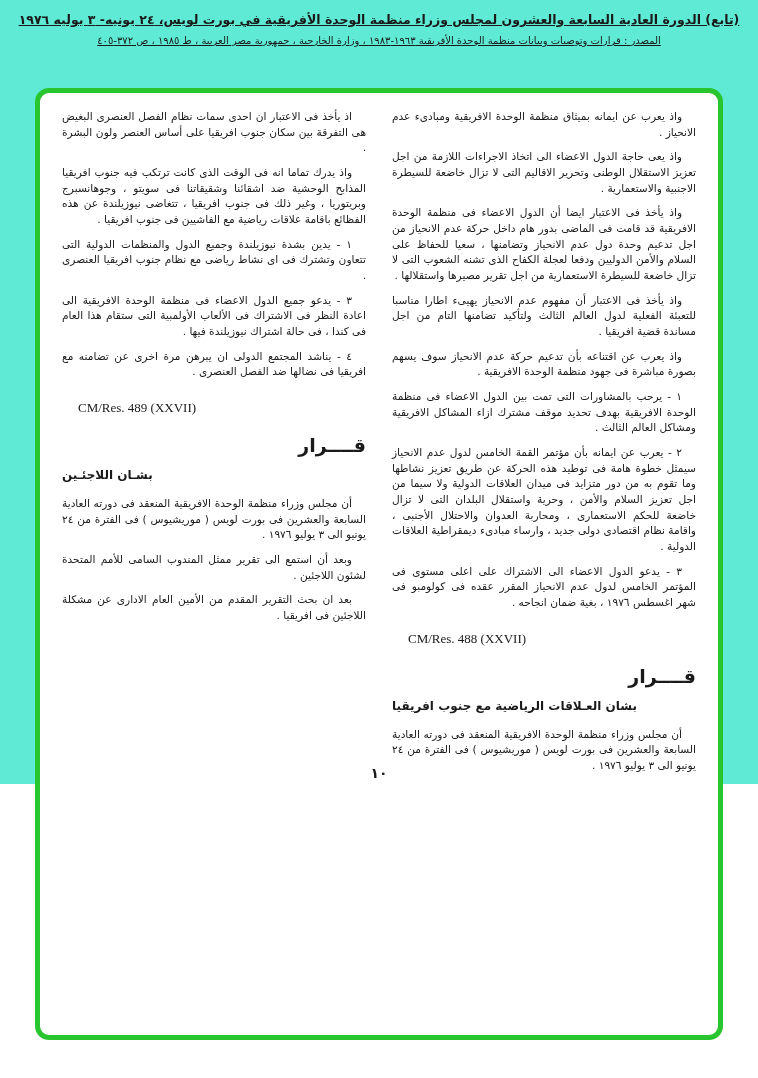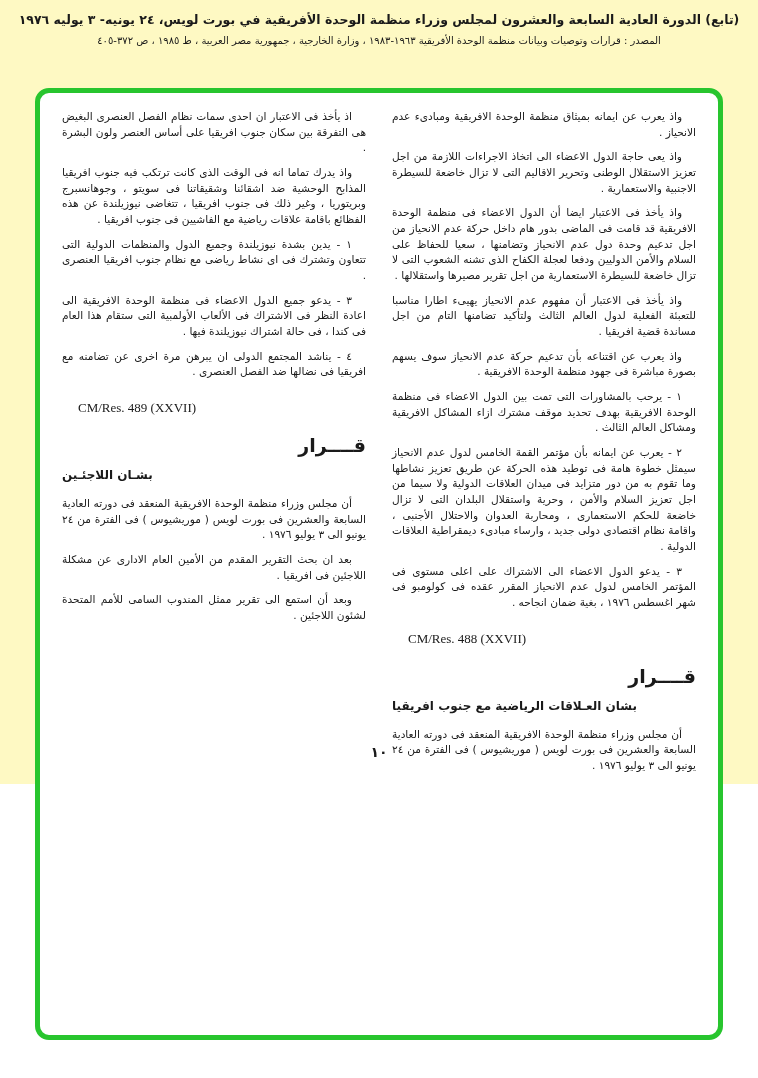--- a/index.html
+++ b/index.html
@@ -12,21 +12,22 @@
     height: 1078px;
     font-family: "DejaVu Sans", sans-serif;
     color: #1a1a1a;
     position: relative;
     overflow: hidden;
   }
   .page {
     position: relative;
     width: 758px;
     height: 784px;
-    background: #fef9c3;
+    background: #5eead4;
+    text-decoration: underline;
   }
   .page-header {
     direction: rtl;
     text-align: center;
     padding: 10px 18px 0 18px;
   }
   .header-line1 {
     font-size: 12.5px;
     font-weight: bold;
     line-height: 1.6;
@@ -84,21 +85,21 @@
     margin: 18px 0 12px 0;
   }
   .subheading {
     text-align: left;
     font-weight: bold;
     font-size: 12px;
     margin: 0 0 14px 0;
   }
   .page-number {
     position: absolute;
-    bottom: 24px;
+    bottom: 3px;
     left: 0;
     right: 0;
     text-align: center;
     font-size: 14px;
     font-weight: bold;
   }
 </style>
 </head>
 <body>
 
@@ -128,21 +129,21 @@
       <div class="column">
           <div class="blk paragraph">اذ يأخذ فى الاعتبار ان احدى سمات نظام الفصل العنصرى البغيض هى التفرقة بين سكان جنوب افريقيا على أساس العنصر ولون البشرة .</div>
           <div class="blk paragraph">واذ يدرك تماما انه فى الوقت الذى كانت ترتكب فيه جنوب افريقيا المذابح الوحشية ضد اشقائنا وشقيقاتنا فى سويتو ، وجوهانسبرج وبريتوريا ، وغير ذلك فى جنوب افريقيا ، تتغاضى نيوزيلندة عن هذه الفظائع باقامة علاقات رياضية مع الفاشيين فى جنوب افريقيا .</div>
           <div class="blk paragraph">١ - يدين بشدة نيوزيلندة وجميع الدول والمنظمات الدولية التى تتعاون وتشترك فى اى نشاط رياضى مع نظام جنوب افريقيا العنصرى .</div>
           <div class="blk paragraph">٣ - يدعو جميع الدول الاعضاء فى منظمة الوحدة الافريقية الى اعادة النظر فى الاشتراك فى الألعاب الأولمبية التى ستقام هذا العام فى كندا ، فى حالة اشتراك نيوزيلندة فيها .</div>
           <div class="blk paragraph">٤ - يناشد المجتمع الدولى ان يبرهن مرة اخرى عن تضامنه مع افريقيا فى نضالها ضد الفصل العنصرى .</div>
           <div class="blk ref">CM/Res. 489 (XXVII)</div>
           <div class="blk heading">قــــرار</div>
           <div class="blk subheading">بشـان اللاجئـين</div>
           <div class="blk paragraph">أن مجلس وزراء منظمة الوحدة الافريقية المنعقد فى دورته العادية السابعة والعشرين فى بورت لويس ( موريشيوس ) فى الفترة من ٢٤ يونيو الى ٣ يوليو ١٩٧٦ .</div>
+          <div class="blk paragraph">وبعد أن استمع الى تقرير ممثل المندوب السامى للأمم المتحدة لشئون اللاجئين .</div>
           <div class="blk paragraph">بعد ان بحث التقرير المقدم من الأمين العام الادارى عن مشكلة اللاجئين فى افريقيا .</div>
-          <div class="blk paragraph">وبعد أن استمع الى تقرير ممثل المندوب السامى للأمم المتحدة لشئون اللاجئين .</div>
         </div>
     </div>
   </div>
 
   <div class="page-number">١٠</div>
 
 </div>
 
 </body></html>

